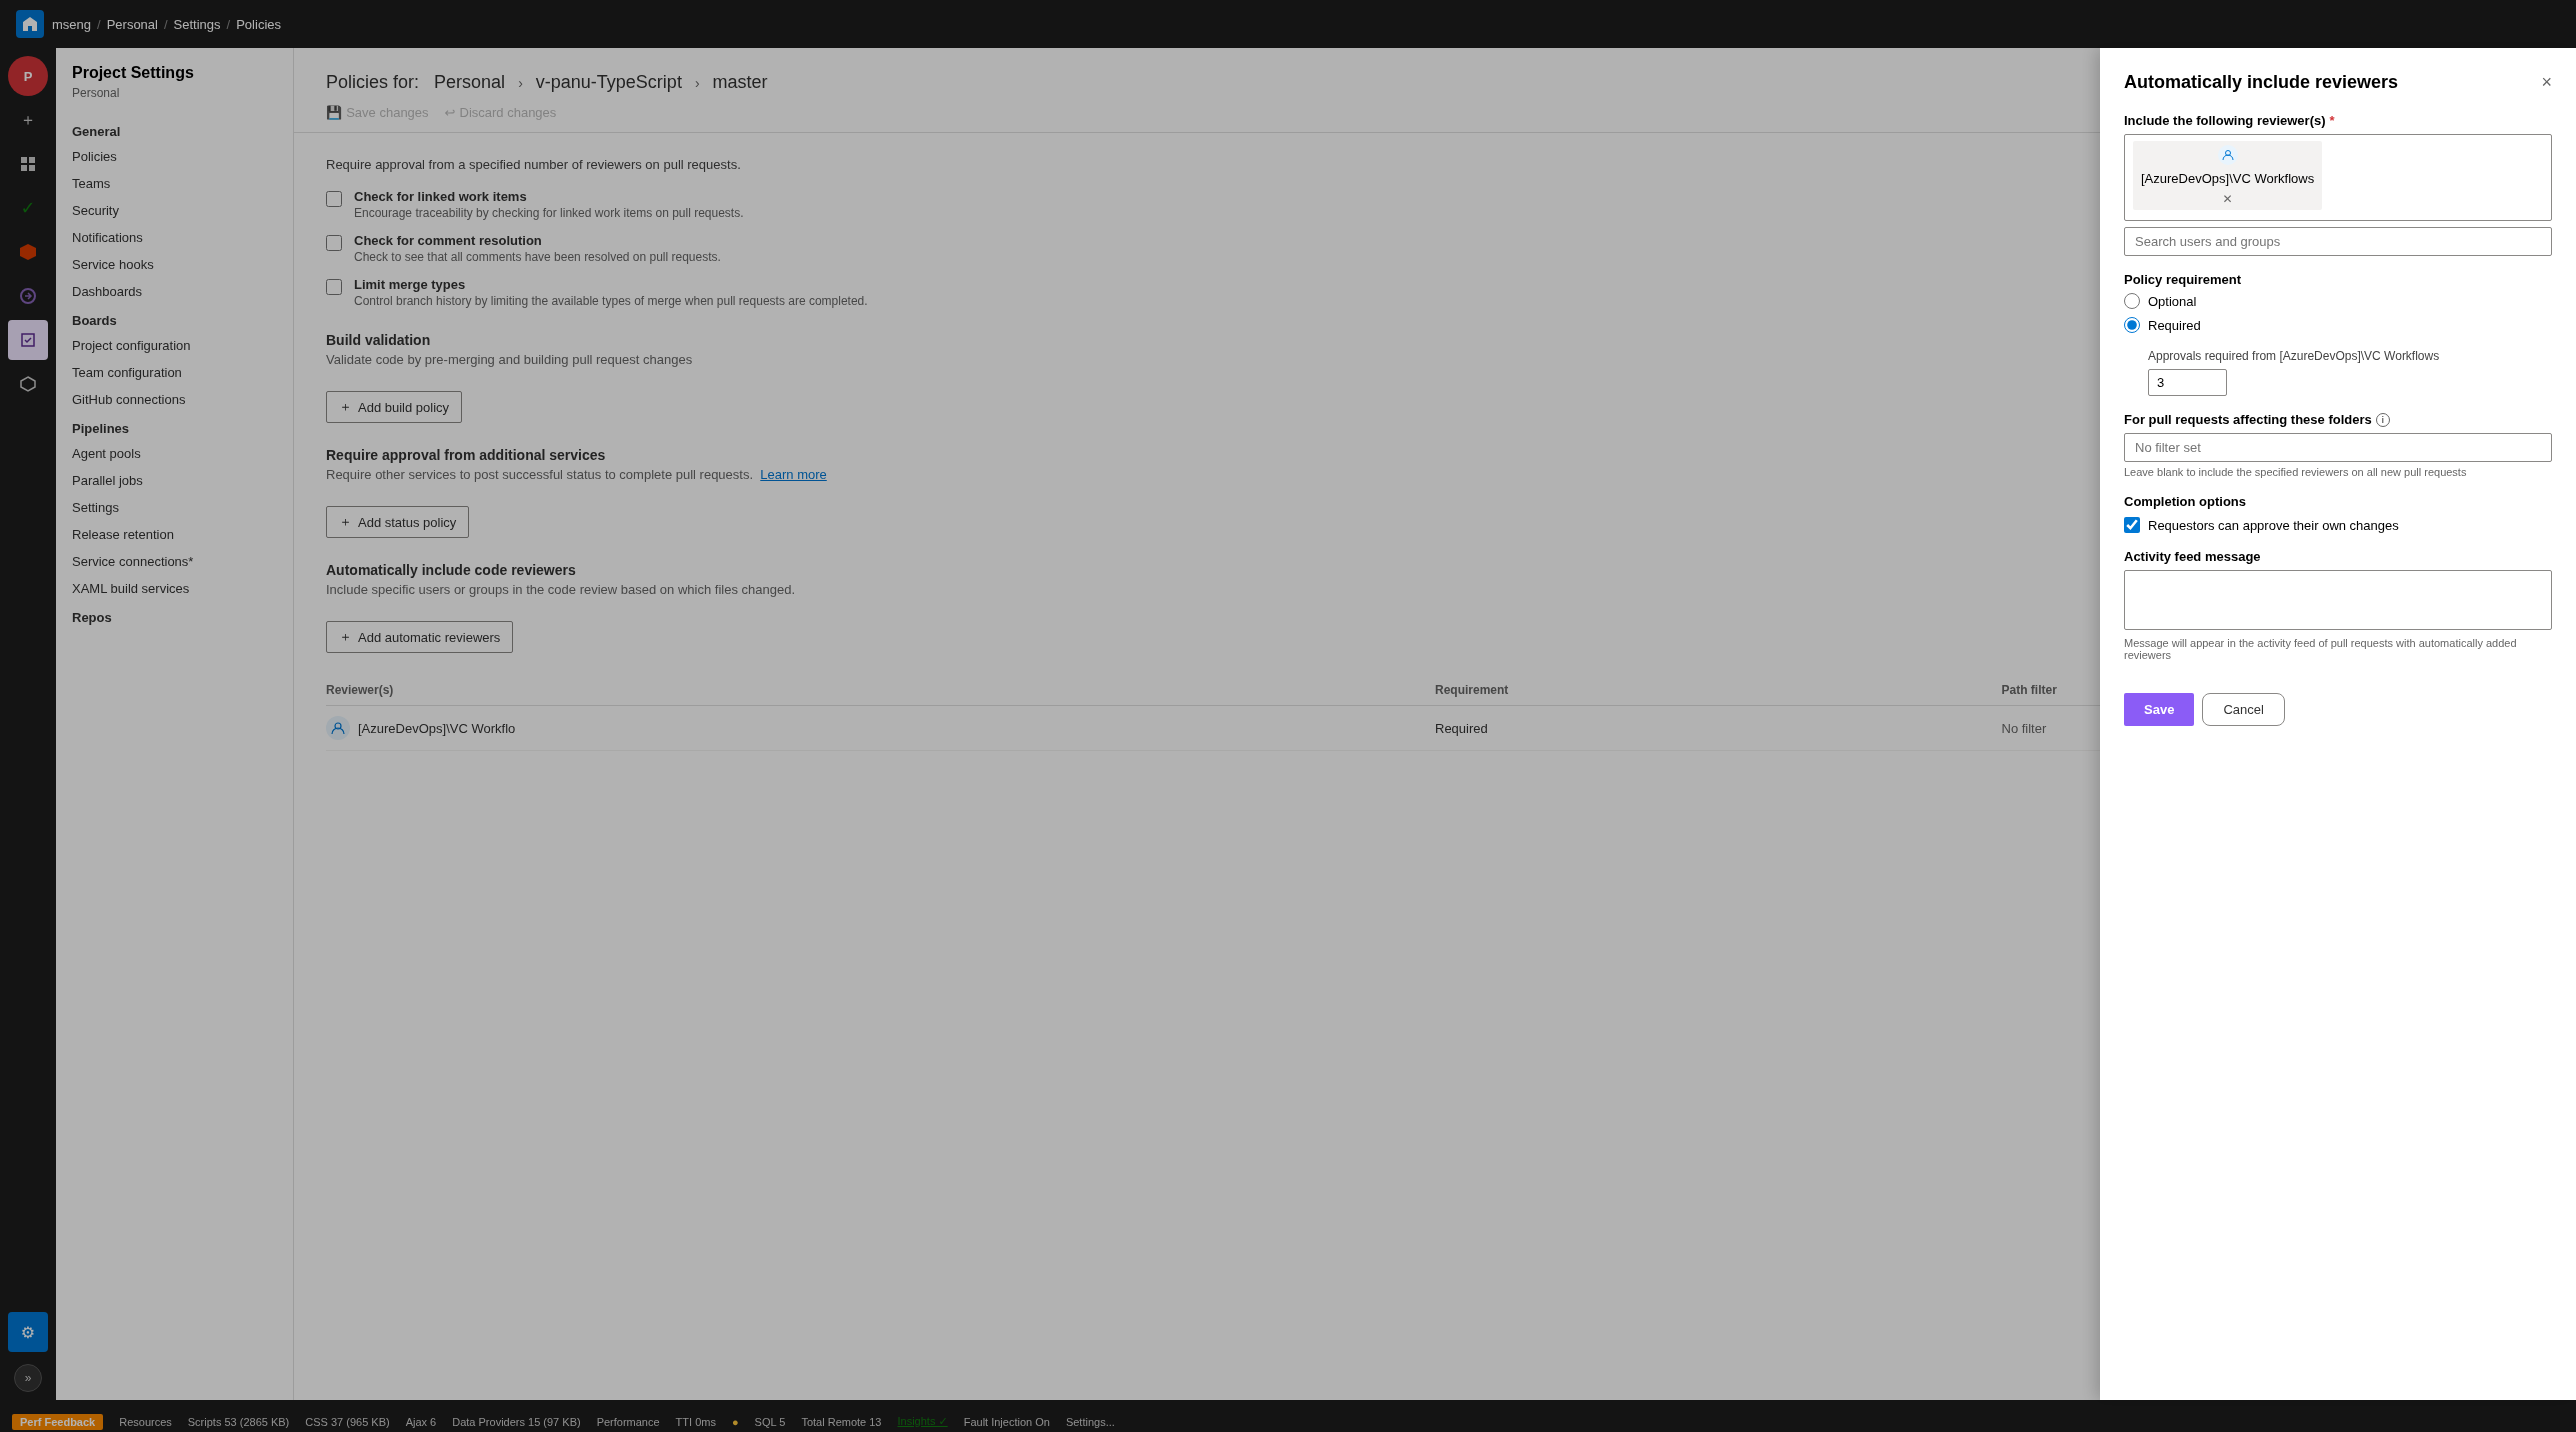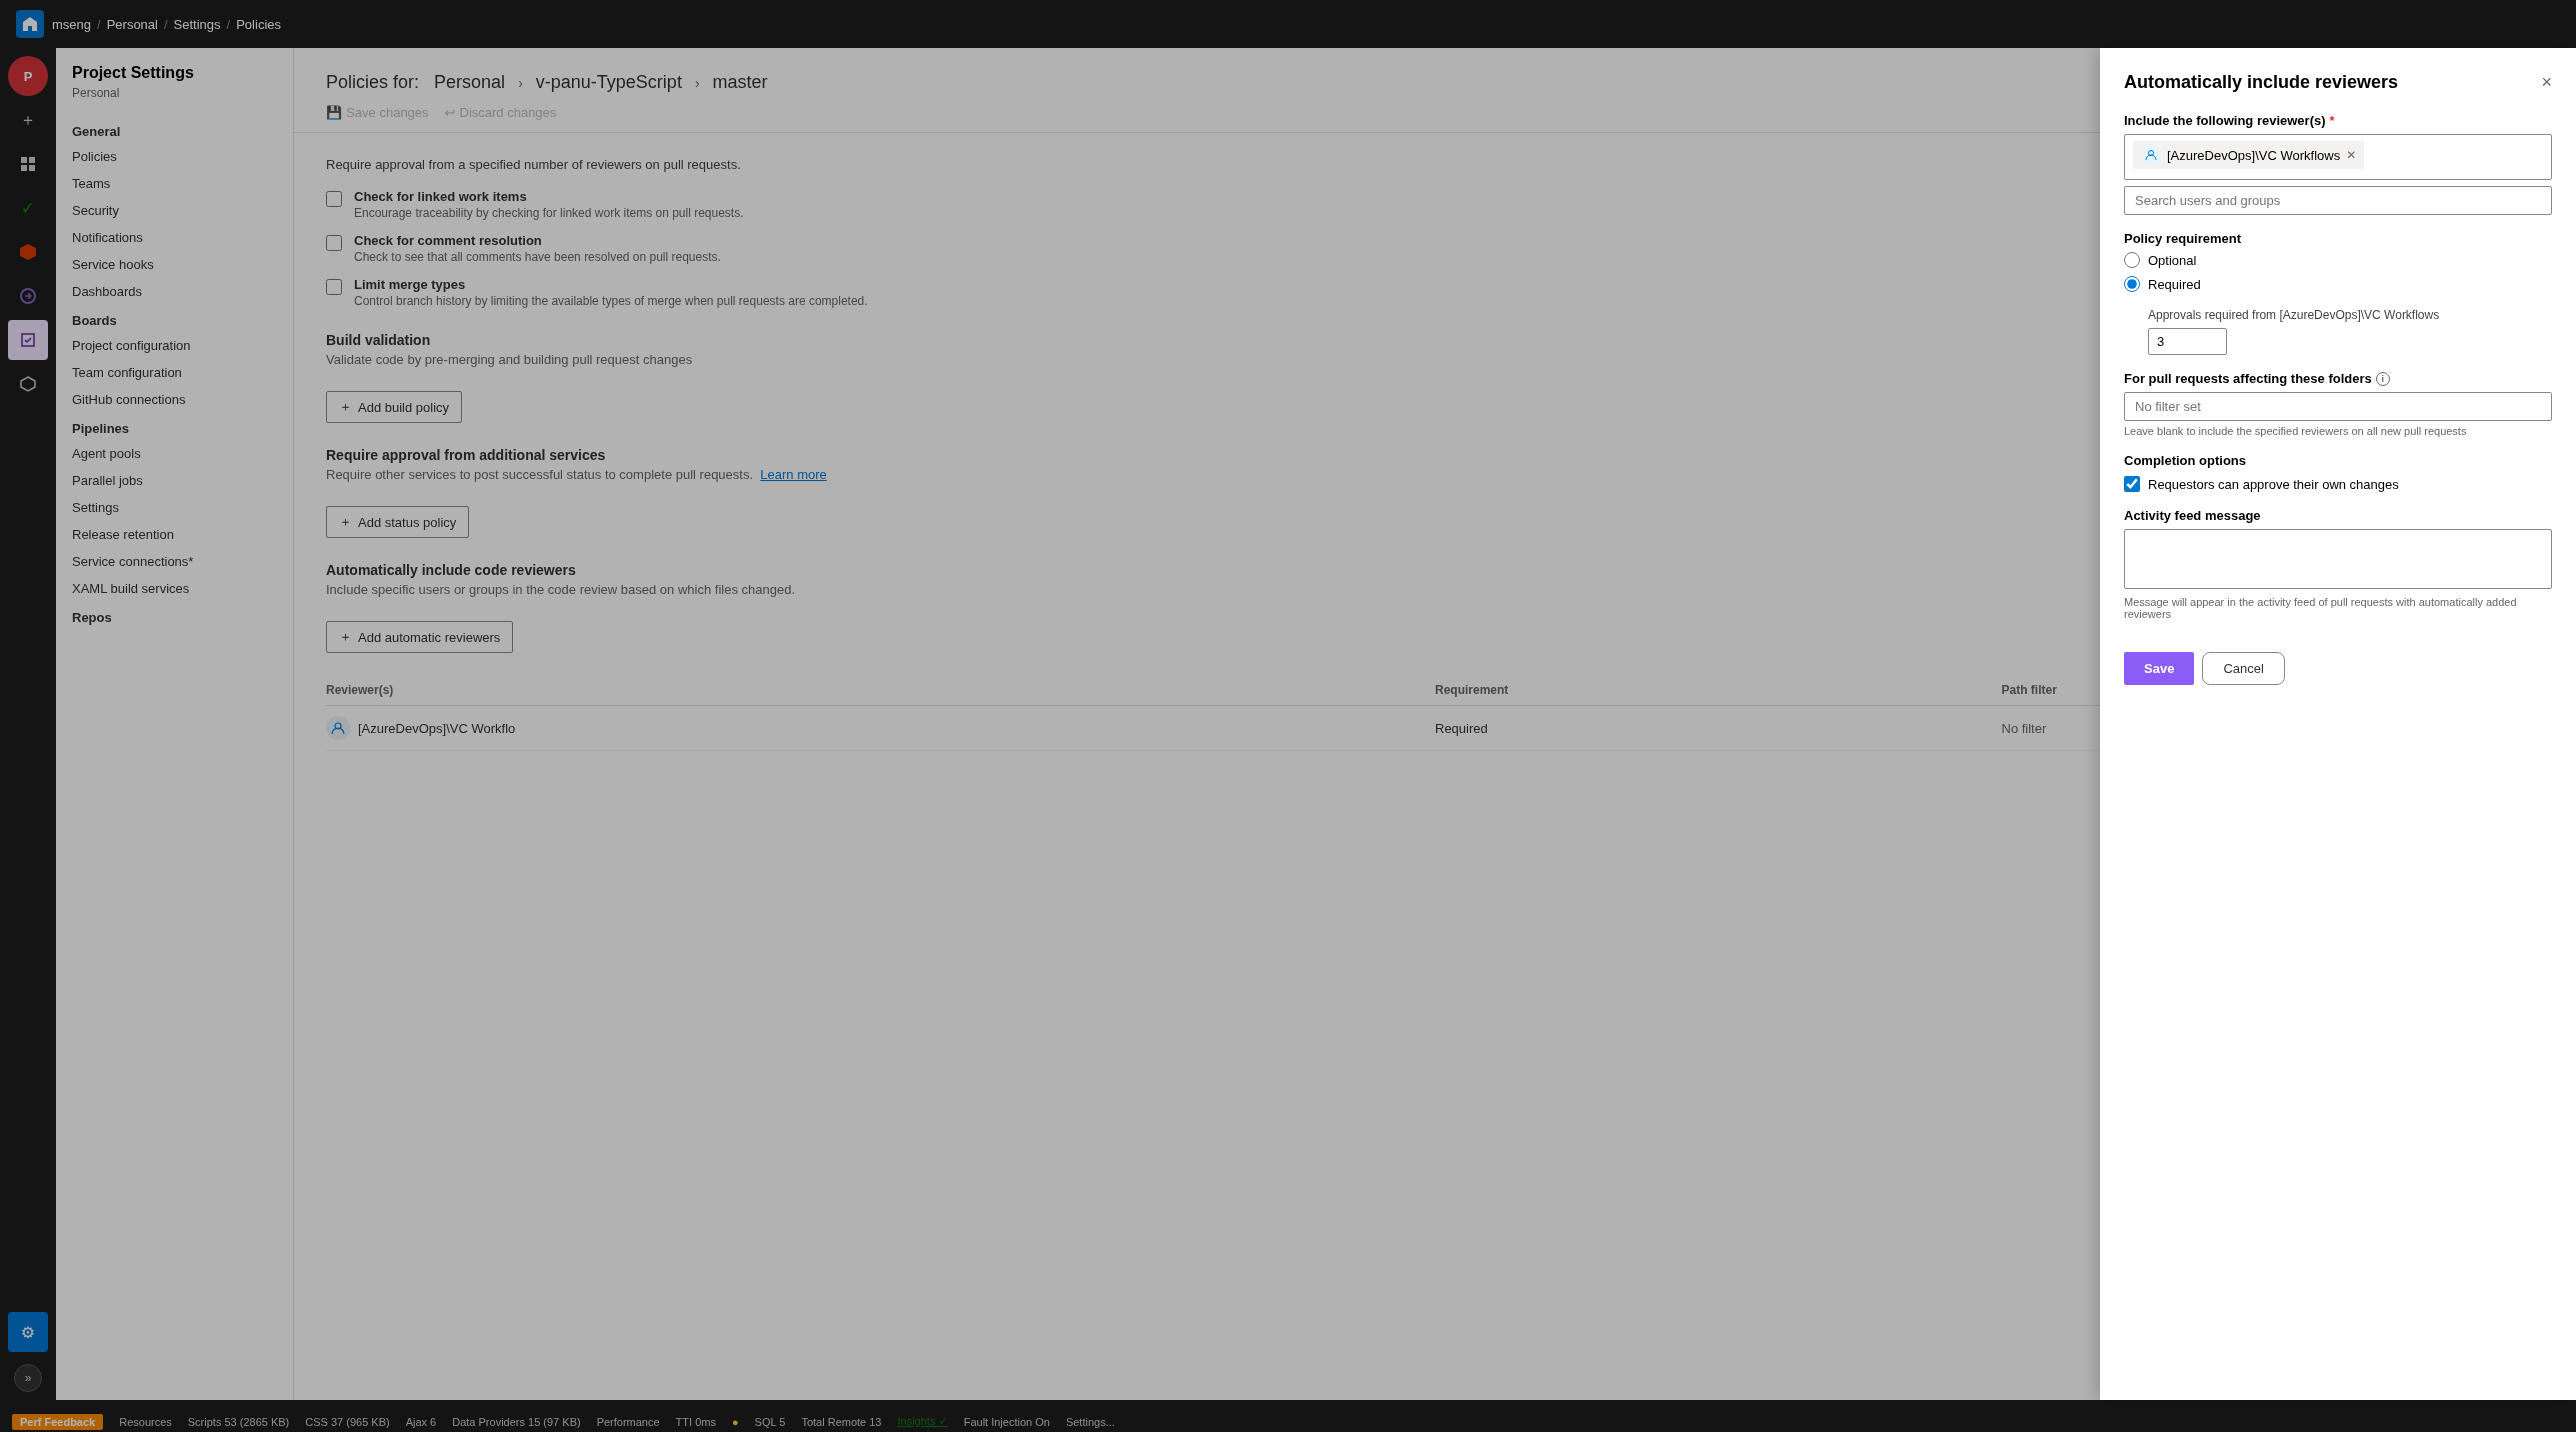--- a/index.html
+++ b/index.html
@@ -226,20 +226,21 @@
     }
     .modal-label .required { color: #d13438; }
 
     .reviewer-chip {
       display: inline-flex; align-items: center; gap: 6px;
       padding: 4px 8px;
       background: #f3f2f1;
       border-radius: 2px;
       font-size: 13px;
       margin-bottom: 4px;
+      flex-direction: column;
     }
     .reviewer-chip .chip-icon {
       width: 20px; height: 20px;
       background: #e8f4fd; border-radius: 50%;
       display: flex; align-items: center; justify-content: center;
       font-size: 9px; color: #0078d4;
     }
     .reviewer-chip .chip-remove {
       cursor: pointer; color: #666; font-size: 12px;
       background: none; border: none; padding: 0;

